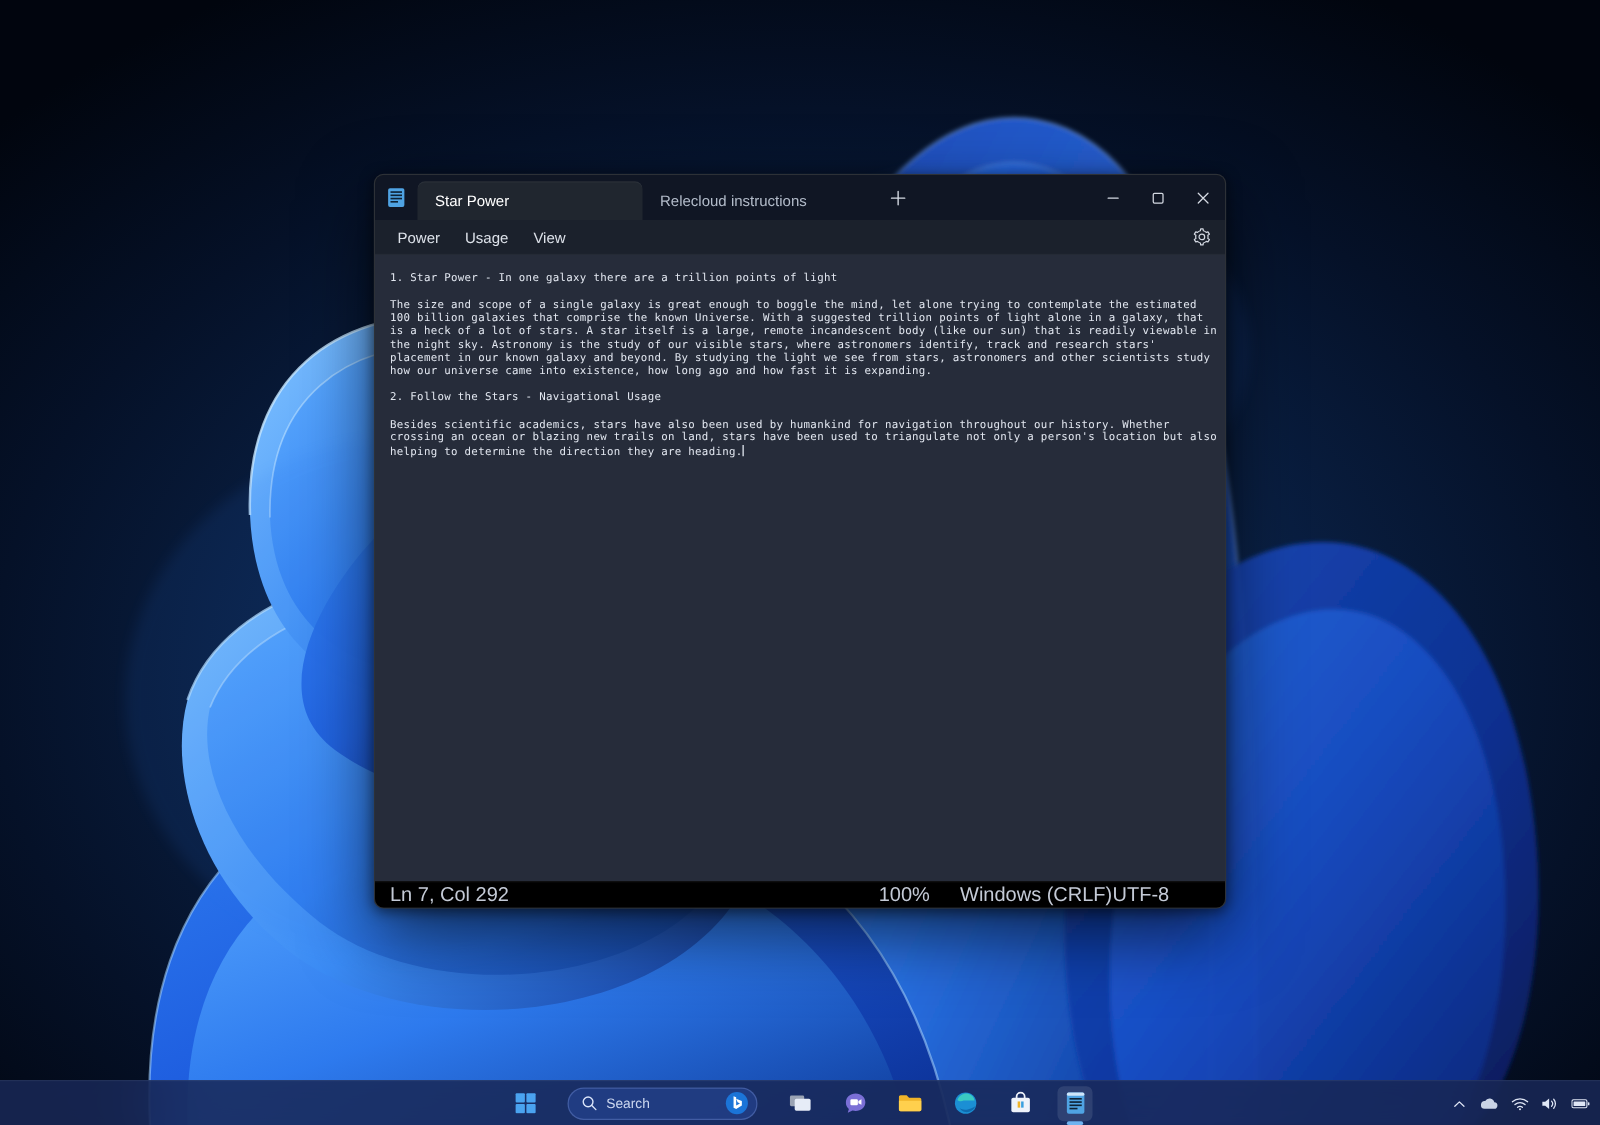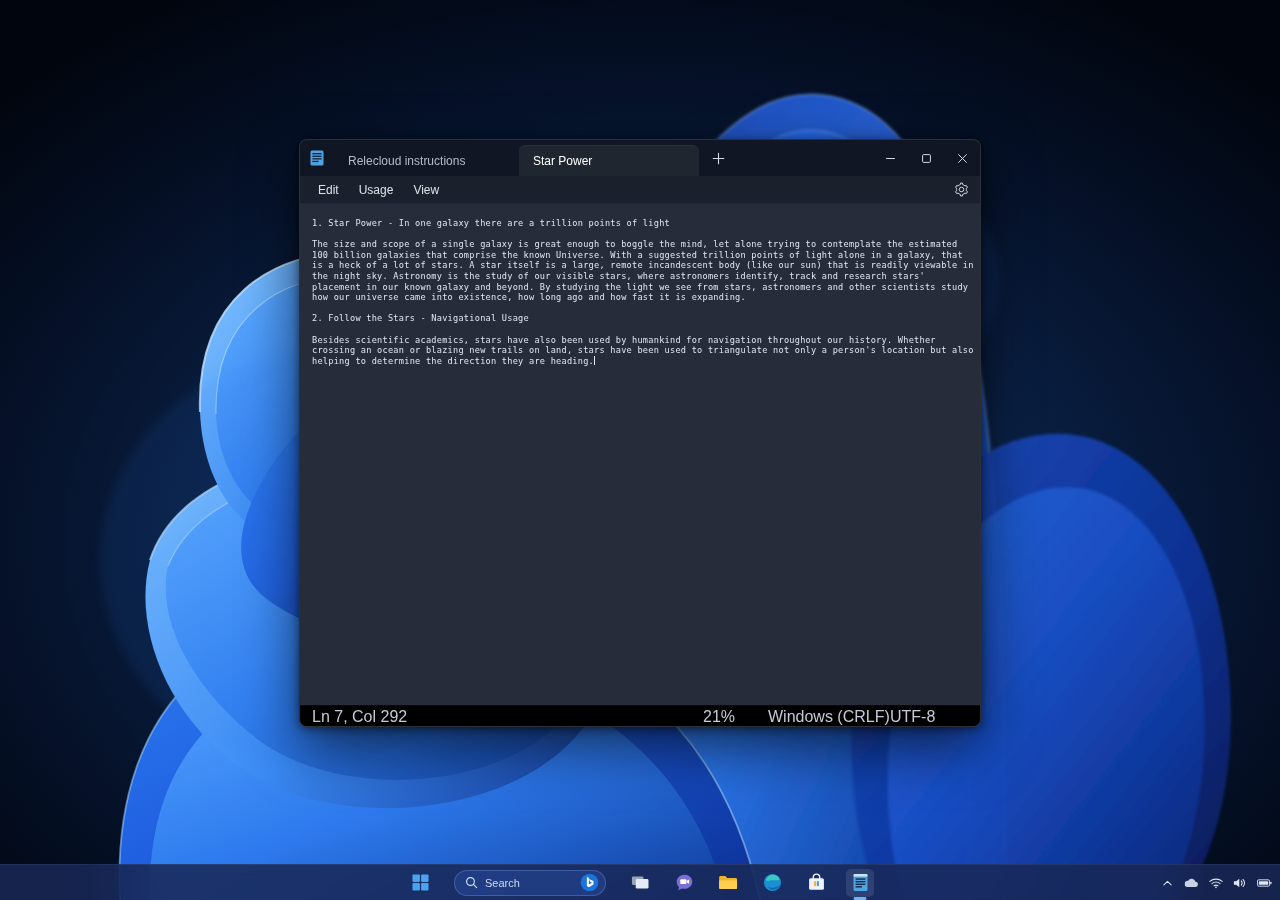--- a/index.html
+++ b/index.html
@@ -342,25 +342,25 @@
         <svg class="np-doc-icon" viewBox="0 0 14 16" aria-hidden="true">
           <rect x="0.5" y="0.5" width="13" height="15" rx="1.5" fill="#4fa3e3"></rect>
           <rect x="2.4" y="3" width="9.2" height="1.3" fill="#0e2235"></rect>
           <rect x="2.4" y="5.6" width="9.2" height="1.3" fill="#0e2235"></rect>
           <rect x="2.4" y="8.2" width="9.2" height="1.3" fill="#0e2235"></rect>
           <rect x="2.4" y="10.8" width="6" height="1.3" fill="#0e2235"></rect>
         </svg>
       </div>
 
       <div class="tabstrip">
+        <div class="tab active">
+          <span>Star Power</span>
+        </div>
         <div class="tab inactive">
           <span>Relecloud instructions</span>
-        </div>
-        <div class="tab active">
-          <span>Star Power</span>
         </div>
         <div id="new-tab-button">
           <svg width="13" height="13" viewBox="0 0 13 13" aria-hidden="true">
             <path d="M6.5 1.2 V11.8 M1.2 6.5 H11.8" stroke="currentColor" stroke-width="1.1" stroke-linecap="round"></path>
           </svg>
         </div>
       </div>
 
       <div id="wincontrols">
         <div class="wc-btn">
@@ -376,21 +376,21 @@
         <div class="wc-btn">
           <svg width="11" height="11" viewBox="0 0 11 11" aria-hidden="true">
             <path d="M1.6 1.6 L9.4 9.4 M9.4 1.6 L1.6 9.4" stroke="currentColor" stroke-width="1" stroke-linecap="round"></path>
           </svg>
         </div>
       </div>
     </div>
 
     <div id="menubar">
       <div class="menu-item">
-        <span>Edit</span>
+        <span>Power</span>
       </div>
       <div class="menu-item">
         <span>Usage</span>
       </div>
       <div class="menu-item">
         <span>View</span>
       </div>
       <div id="settings-gear">
         <svg width="15" height="15" viewBox="0 0 16 16" aria-hidden="true">
           <path fill="none" stroke="currentColor" stroke-width="1.05" d="M8 5.6a2.4 2.4 0 1 0 0 4.8 2.4 2.4 0 0 0 0-4.8z"></path>
@@ -404,21 +404,21 @@
 
 The size and scope of a single galaxy is great enough to boggle the mind, let alone trying to contemplate the estimated 100 billion galaxies that comprise the known Universe. With a suggested trillion points of light alone in a galaxy, that is a heck of a lot of stars. A star itself is a large, remote incandescent body (like our sun) that is readily viewable in the night sky. Astronomy is the study of our visible stars, where astronomers identify, track and research stars' placement in our known galaxy and beyond. By studying the light we see from stars, astronomers and other scientists study how our universe came into existence, how long ago and how fast it is expanding.
 
 2. Follow the Stars - Navigational Usage
 
 Besides scientific academics, stars have also been used by humankind for navigation throughout our history. Whether crossing an ocean or blazing new trails on land, stars have been used to triangulate not only a person's location but also helping to determine the direction they are heading.<span class="caret"></span></div>
     </div>
 
     <div id="statusbar">
       <span id="status-pos">Ln 7, Col 292</span>
-      <span id="status-zoom">21%</span>
+      <span id="status-zoom">100%</span>
       <span id="status-eol">Windows (CRLF)</span>
       <span id="status-enc">UTF-8</span>
     </div>
   </div>
 
   <div id="taskbar">
 
     <div id="taskbar-center">
 
       <div class="tb-btn">

